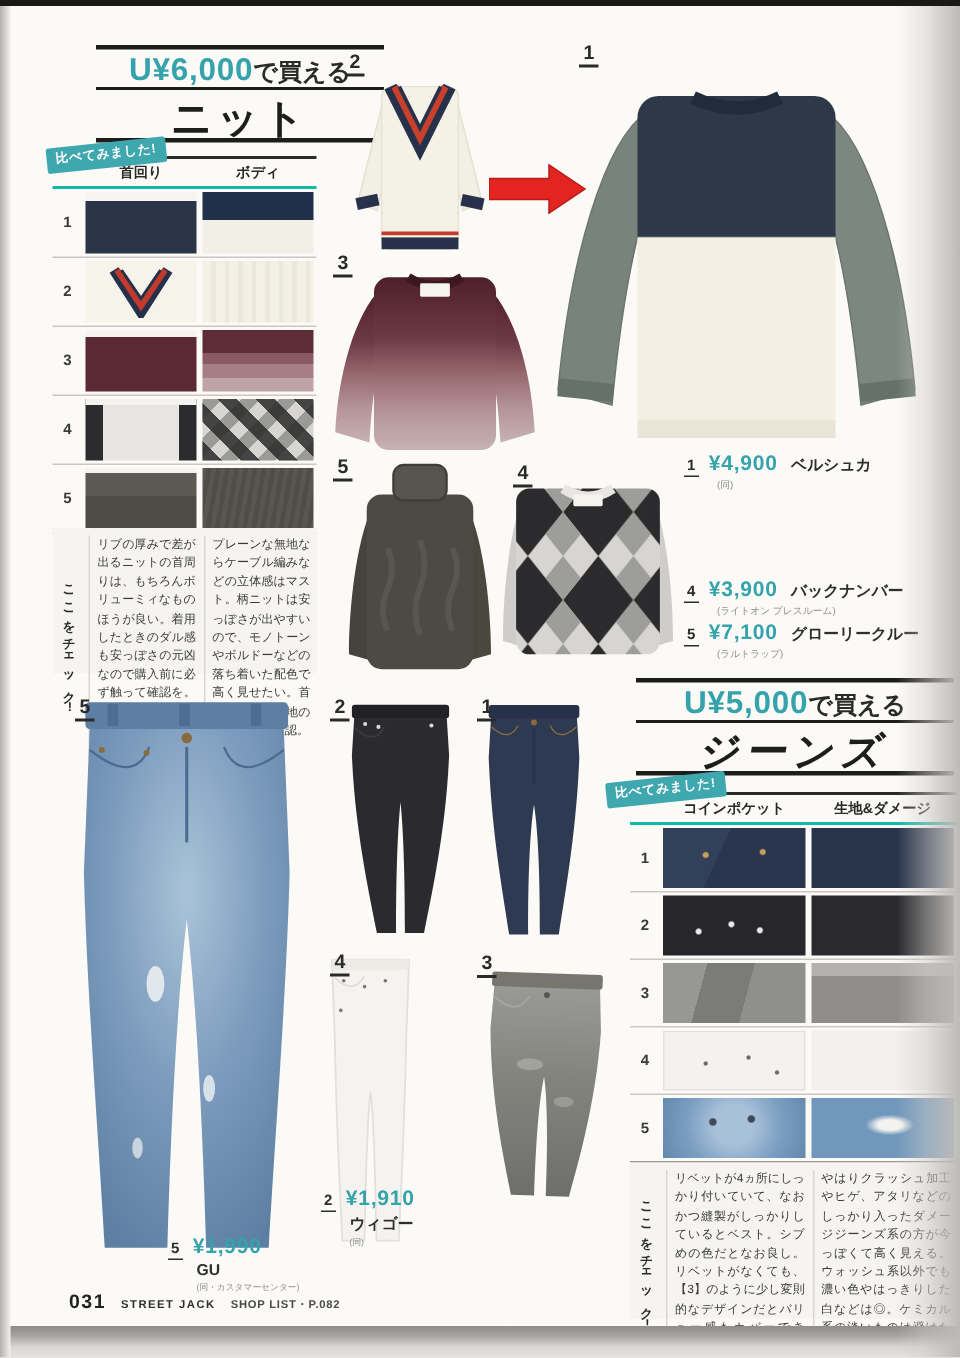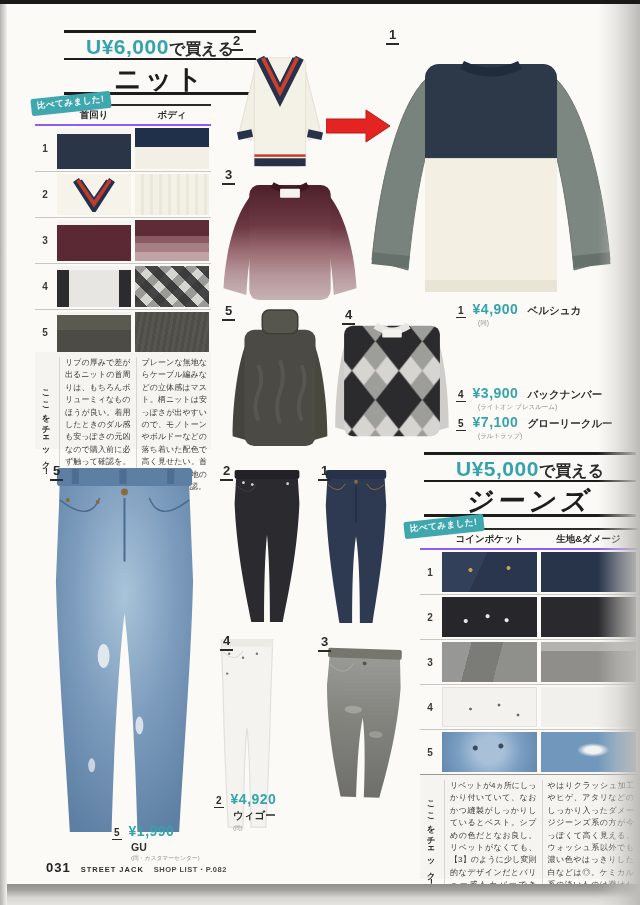--- a/index.html
+++ b/index.html
@@ -32,21 +32,21 @@
 
   
   .badge {
     position:absolute; background:#3fa7ae; color:#fff; font-size:8.5px; font-weight:800;
     padding:2px 6px 3px; border-radius:2px; transform:rotate(-6deg); letter-spacing:.5px;
     z-index:10; white-space:nowrap;
   }
 
   
   .ctable { position:absolute; border-top:2.5px solid #2a2a28; background:#fbfaf7; }
-  .ctable .hdr { display:grid; border-bottom:2px solid #8b5cf6; }
+  .ctable .hdr { display:grid; border-bottom:2px solid #14b8a6; }
   .ctable .hdr span { font-size:9.5px; font-weight:800; color:#2a2a28; text-align:center; padding:3px 0 2px; }
   .crow { display:grid; border-bottom:1px solid #c9c7c3; align-items:stretch; }
   .crow:last-of-type { border-bottom:1.5px solid #9a9894; }
   .cnum { font-size:10px; font-weight:700; color:#3a3a38; display:flex; align-items:center; justify-content:center; }
   .cph { margin:2px; }
 
   
   .kc1n { background:linear-gradient(180deg,#f6f5f1 0 14%,#2a3547 14%); }
   .kc1b { background:linear-gradient(180deg,#20304a 0 46%,#f2efe7 46%); }
   .kc2n { background:#f6f3ea; display:flex; align-items:center; justify-content:center; }
@@ -413,21 +413,21 @@
       <ellipse cx="62" cy="95" rx="7" ry="3.5" fill="#b5b5b0" opacity="0.5"></ellipse>
     </svg>
   </div>
 
   <div class="jprice" style="left:112px;top:822px;">
     <div><span class="pnum">5</span><span class="pval">¥1,990</span></div>
     <div class="jbrand">GU</div>
     <div class="jnote">(同・カスタマーセンター)</div>
   </div>
   <div class="jprice" style="left:214px;top:790px;">
-    <div><span class="pnum">2</span><span class="pval">¥4,920</span></div>
+    <div><span class="pnum">2</span><span class="pval">¥1,910</span></div>
     <div class="jbrand">ウィゴー</div>
     <div class="jnote">(同)</div>
   </div>
   <div class="jprice" style="left:308px;top:864px;margin-top:24px;">
     <div><span class="pnum">3</span><span class="pval">¥3,550</span></div>
     <div class="jbrand">ベルシュカ</div>
     <div class="jnote">(同・ジャパン カスタマーサービス)</div>
   </div>
 
   <div class="footer">

